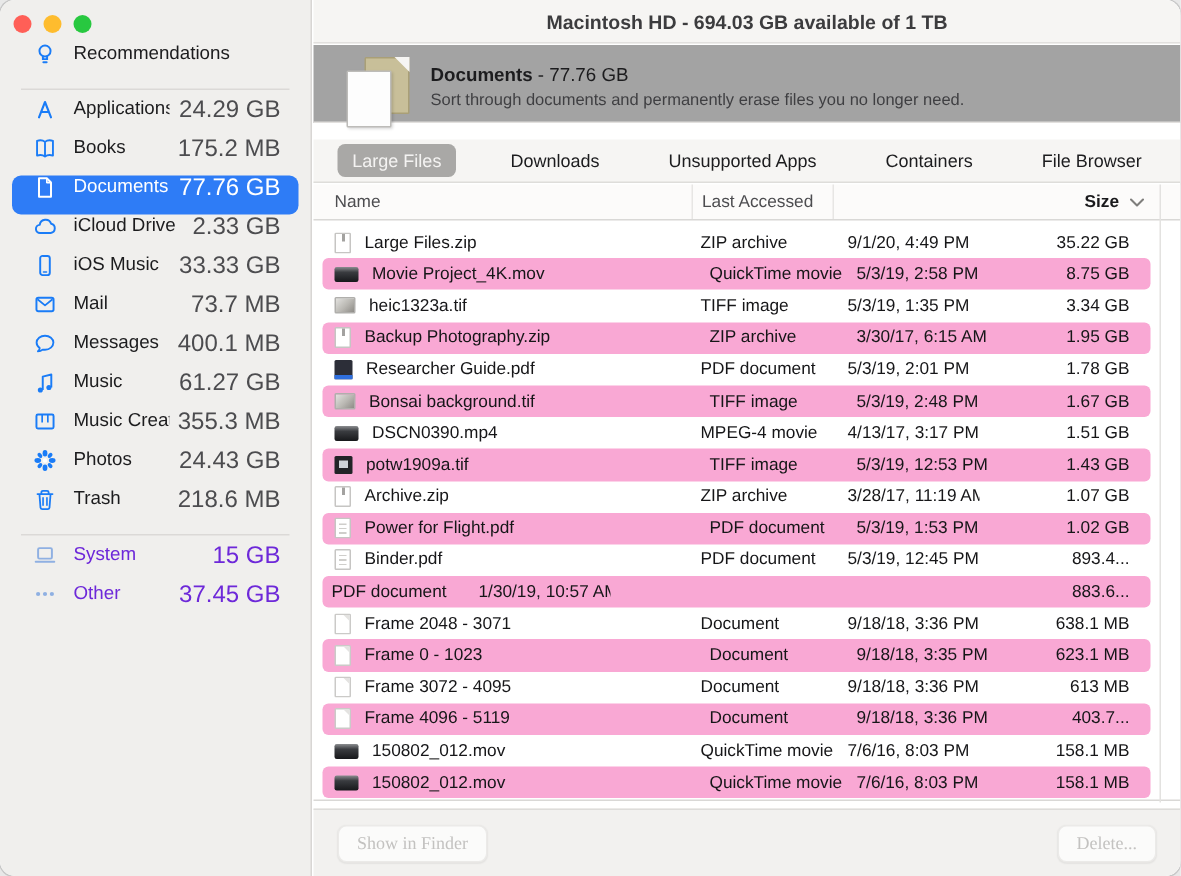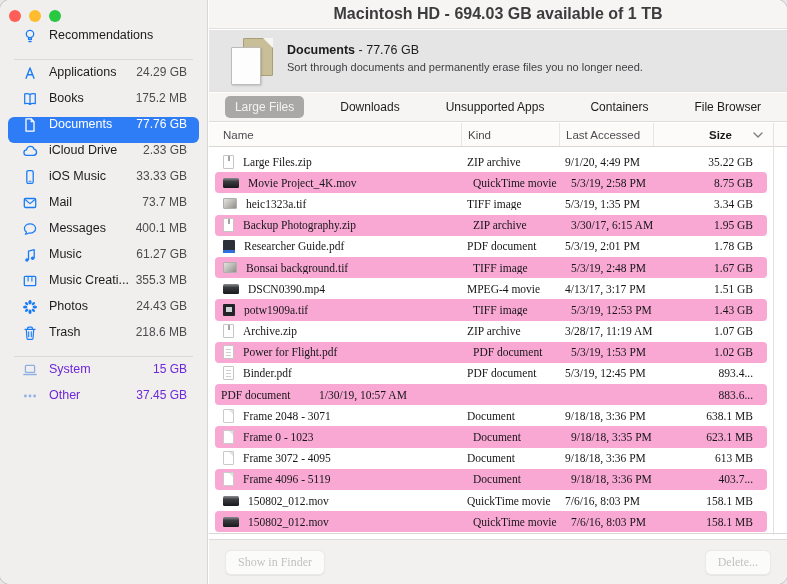--- a/index.html
+++ b/index.html
@@ -17,40 +17,40 @@
   }
   .traffic { position:absolute; top:10px; left:9px; display:flex; gap:8px; }
   .traffic .dot { width:12px; height:12px; border-radius:50%; }
   .sb-list { position:absolute; top:28px; left:0; right:0; }
   .sb-item {
     display:flex; align-items:flex-start; height:26px; padding:0 12px 0 14px;
     margin:0 8px; border-radius:6px; cursor:default;
   }
   .sb-icon { width:16px; height:16px; flex:none; color:#1a7cf7; }
   .sb-label { font-size:12.5px; color:#1c1c1e; margin-left:11px; white-space:nowrap; overflow:hidden; flex:1; }
-  .sb-size { font-size:12px; color:#4c4c4f; white-space:nowrap; margin-left:6px; }
+  .sb-size { font-size:16px; color:#4c4c4f; white-space:nowrap; margin-left:6px; }
   .sb-item.selected { background:#2e7cf6; }
   .sb-item.selected .sb-icon { color:#fff; }
   .sb-item.selected .sb-label, .sb-item.selected .sb-size { color:#fff; }
   .sb-item.grayed .sb-icon { color:#8fb0e2; }
   .sb-item.grayed .sb-label, .sb-item.grayed .sb-size { color:#6d28d9; }
   .sb-divider { height:1px; background:#dbd9d7; margin:5px 14px; }
 
   
   .main { position:absolute; left:209px; top:0; right:0; bottom:0; background:#fff; }
   .titlebar {
     position:absolute; left:0; top:0; right:0; height:29px;
     background:#f6f5f3; border-bottom:1px solid #e2e0de;
     display:flex; align-items:center; justify-content:center;
   }
-  .titlebar .title { font-size:16px; font-weight:bold; color:#3c3c3e; }
+  .titlebar .title { font-size:13px; font-weight:bold; color:#3c3c3e; }
 
   .doc-header {
-    position:absolute; left:0; top:30px; right:0; height:62px;
-    background:#e5e5e5; border-bottom:1px solid #e2e0de;
+    position:absolute; left:0; top:30px; right:0; height:52px;
+    background:#a3a3a3; border-bottom:1px solid #e2e0de;
   }
   .doc-icon { position:absolute; left:22px; top:8px; width:42px; height:47px; }
   .doc-icon .page-back {
     position:absolute; right:0; top:0; width:30px; height:38px;
     background:#c8bf99; border:1px solid #a99f77; border-radius:1px;
   }
   .doc-icon .page-back::before {
     content:""; position:absolute; right:-1px; top:-1px;
     border-style:solid; border-width:0 10px 10px 0;
     border-color:transparent #f6f5f3 transparent transparent;
@@ -76,24 +76,24 @@
   
   .thead {
     position:absolute; left:0; top:123px; right:0; height:24px;
     background:#fcfbfa; border-bottom:1px solid #d9d8d6;
     display:flex; align-items:center; font-size:11.5px; color:#4d4d50;
   }
   .th { height:100%; display:flex; align-items:center; }
   .th-name { width:252px; padding-left:14px; }
   .th-kind { width:98px; border-left:1px solid #e7e6e4; padding-left:6px; }
   .th-accessed { width:94px; border-left:1px solid #e7e6e4; padding-left:6px; }
-  .th-size { flex:1; border-left:1px solid #e7e6e4; justify-content:flex-end; padding-right:24px; font-weight:bold; color:#1a1a1c; gap:21px; }
+  .th-size { flex:1; border-left:1px solid #e7e6e4; justify-content:flex-end; padding-right:24px; font-weight:bold; color:#1a1a1c; gap:7px; }
   .sort-chev { width:10px; height:6px; }
 
-  .tbody { position:absolute; left:0; top:148px; right:0; height:386px; border-bottom:1px solid #d9d8d6; padding-top:3px; overflow:hidden;font-family:Liberation Serif, serif; }
+  .tbody { position:absolute; left:0; top:148px; right:0; height:386px; border-bottom:1px solid #d9d8d6; padding-top:3px; overflow:hidden; }
   .gutter-line { position:absolute; top:123px; bottom:49px; right:13px; width:1px; background:#e3e2e0; }
   .row { display:flex; align-items:center; height:21.2px; font-size:11.5px; color:#161618; }
   .row.alt { background:#f9a8d4; border-radius:4px; margin:0 20px 0 6px; }
   .row.alt .c-name { padding-left:8px; }
   .row.alt .c-size { padding-right:14px; }
   .cell { white-space:nowrap; overflow:hidden; }
   .c-name { width:252px; padding-left:14px; display:flex; align-items:center; }
   .c-kind { width:98px; padding-left:6px; }
   .c-accessed { width:94px; padding-left:6px; }
   .c-size { flex:1; text-align:right; padding-right:34px; }
@@ -333,21 +333,20 @@
     <div class="tabs-row" id="tabs-row">
         <button class="tab selected">Large Files</button>
         <button class="tab">Downloads</button>
         <button class="tab">Unsupported Apps</button>
         <button class="tab">Containers</button>
         <button class="tab">File Browser</button>
       </div>
 
     <div class="thead">
       <div class="th th-name">Name</div>
-      <div class="th th-kind">Kind</div>
       <div class="th th-accessed">Last Accessed</div>
       <div class="th th-size">
         <span>Size</span>
         <svg class="sort-chev" viewBox="0 0 10 6">
           <polyline points="1,1 5,5 9,1" fill="none" stroke="#7f7e7c" stroke-width="1.4" stroke-linecap="round" stroke-linejoin="round"></polyline>
         </svg>
       </div>
     </div>
 
     <div class="tbody" id="table-body">

